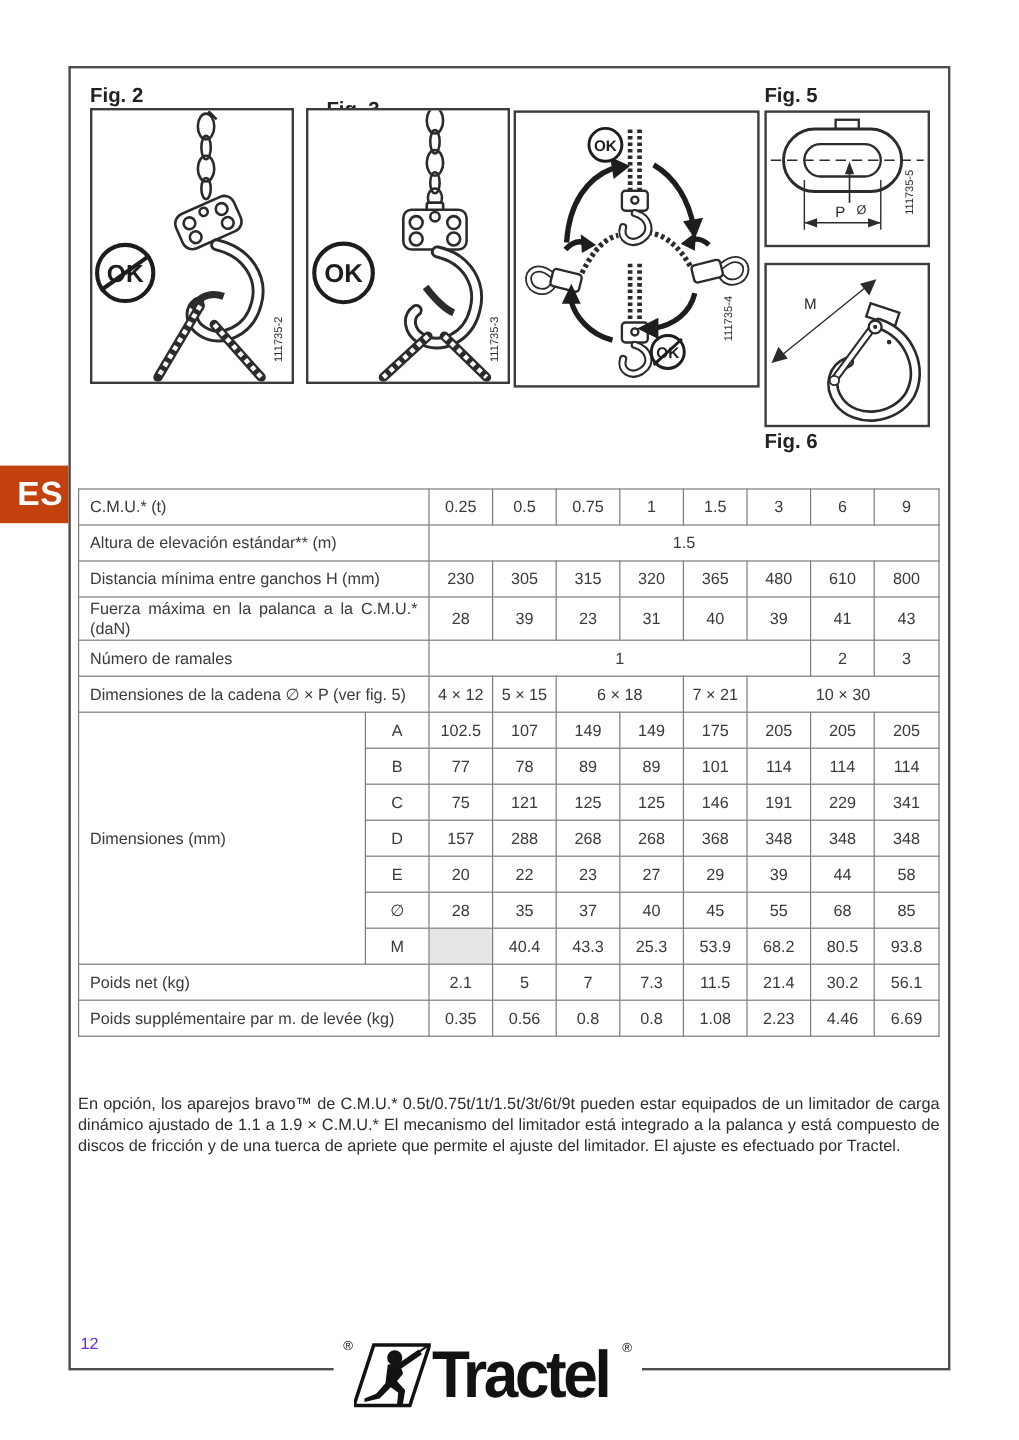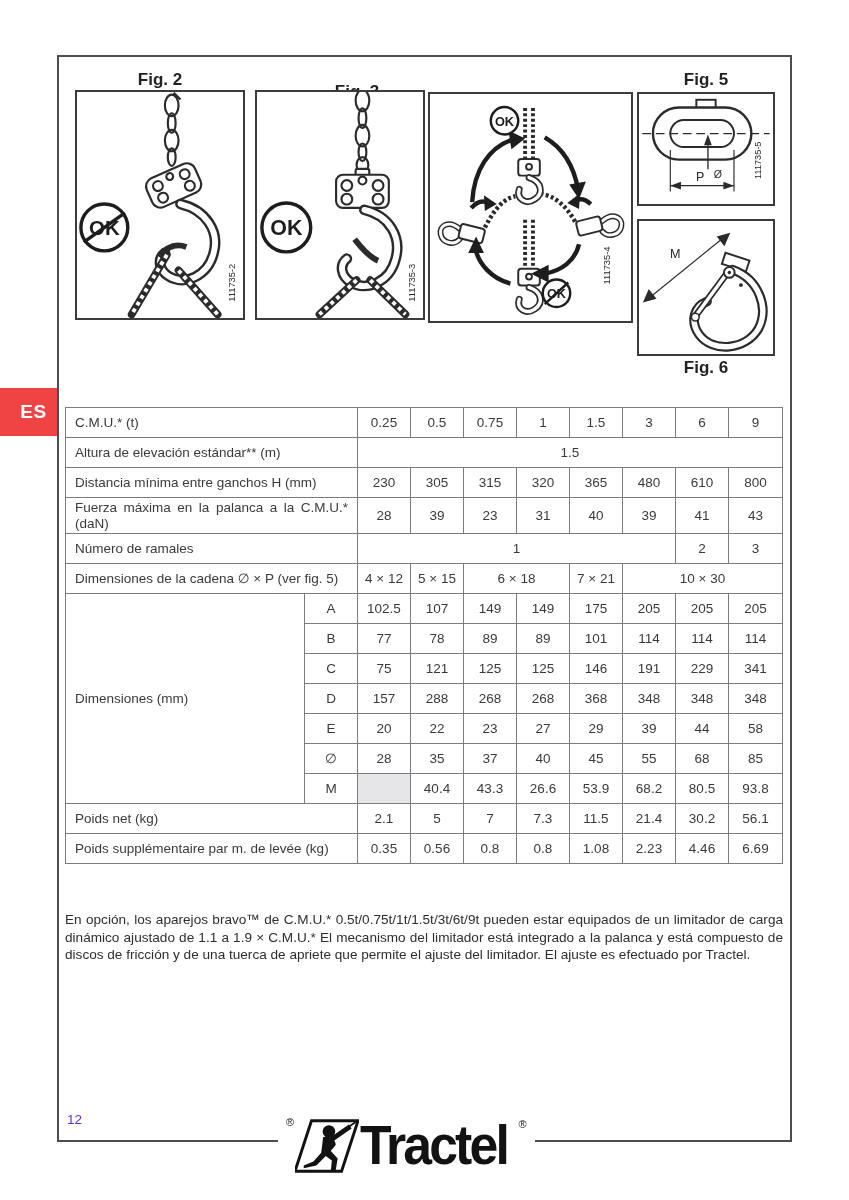--- a/index.html
+++ b/index.html
@@ -4,25 +4,25 @@
 <style>
   * { margin:0; padding:0; box-sizing:border-box; }
   html,body { width:849px; height:1200px; background:#ffffff; overflow:hidden; }
   body { font-family:"Liberation Sans", sans-serif; color:#2e2e30; position:relative; }
   #page { position:absolute; inset:0; background:#fff; }
 
   .page-border { position:absolute; left:57px; top:55px; width:735px; height:1087px;
                  border:2px solid #4c4d4f; }
 
   .es-tab { position:absolute; left:0; top:388px; width:57px; height:48px;
-            background:#ef4444; color:#fff; font-weight:bold; font-size:19px;
+            background:#c2410c; color:#fff; font-weight:bold; font-size:28px;
             display:flex; align-items:center; justify-content:center; padding-left:10px;
             letter-spacing:.5px; z-index:4; }
 
-  .fig-label { position:absolute; text-align:center; font-weight:bold; font-size:17px; color:#222; }
+  .fig-label { position:absolute; font-weight:bold; font-size:17px; color:#222; }
   .fig-box  { position:absolute; border:2px solid #3c3c3e; background:#fff; }
   .fig-box svg { display:block; width:100%; height:100%; }
 
   .ill-stroke { stroke:#2b2b2b; fill:none; }
   .ref-text { font-size:9.5px; fill:#2b2b2b; }
   .ok-text  { font-weight:bold; fill:#1d1d1d; }
 
   .spec-table { position:absolute; left:65px; top:407px; width:718px;
                 border-collapse:collapse; table-layout:fixed; font-size:13.5px; color:#3a3a3c;padding-left:27px; }
   .spec-table td { border:1px solid #7c7c7e; height:30px; vertical-align:middle;
@@ -376,21 +376,21 @@
           <td class="val">45</td>
           <td class="val">55</td>
           <td class="val">68</td>
           <td class="val">85</td>
         </tr>
         <tr>
           <td class="sub">M</td>
           <td class="val shaded"></td>
           <td class="val">40.4</td>
           <td class="val">43.3</td>
-          <td class="val">26.6</td>
+          <td class="val">25.3</td>
           <td class="val">53.9</td>
           <td class="val">68.2</td>
           <td class="val">80.5</td>
           <td class="val">93.8</td>
         </tr>
         <tr>
           <td class="lbl" colspan="2">Poids net (kg)</td>
           <td class="val">2.1</td>
           <td class="val">5</td>
           <td class="val">7</td>

